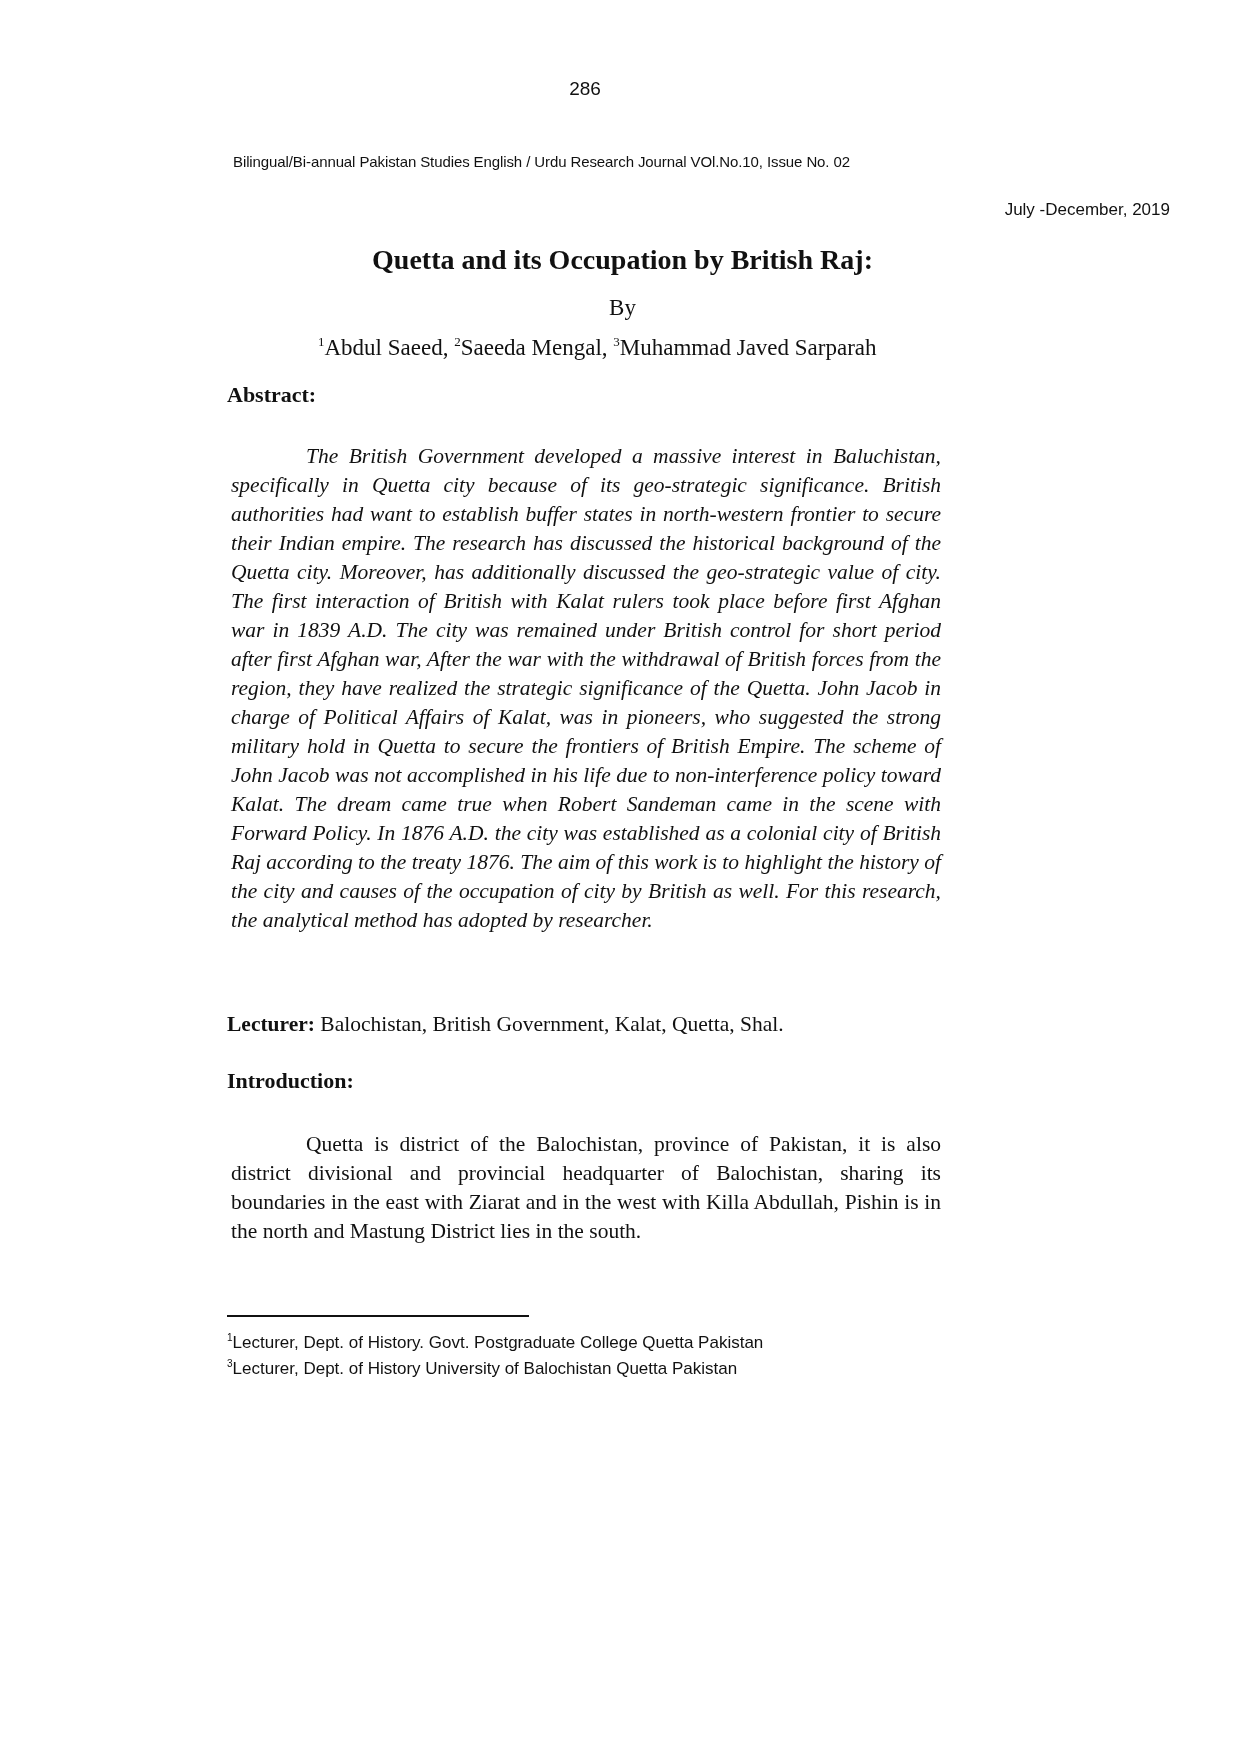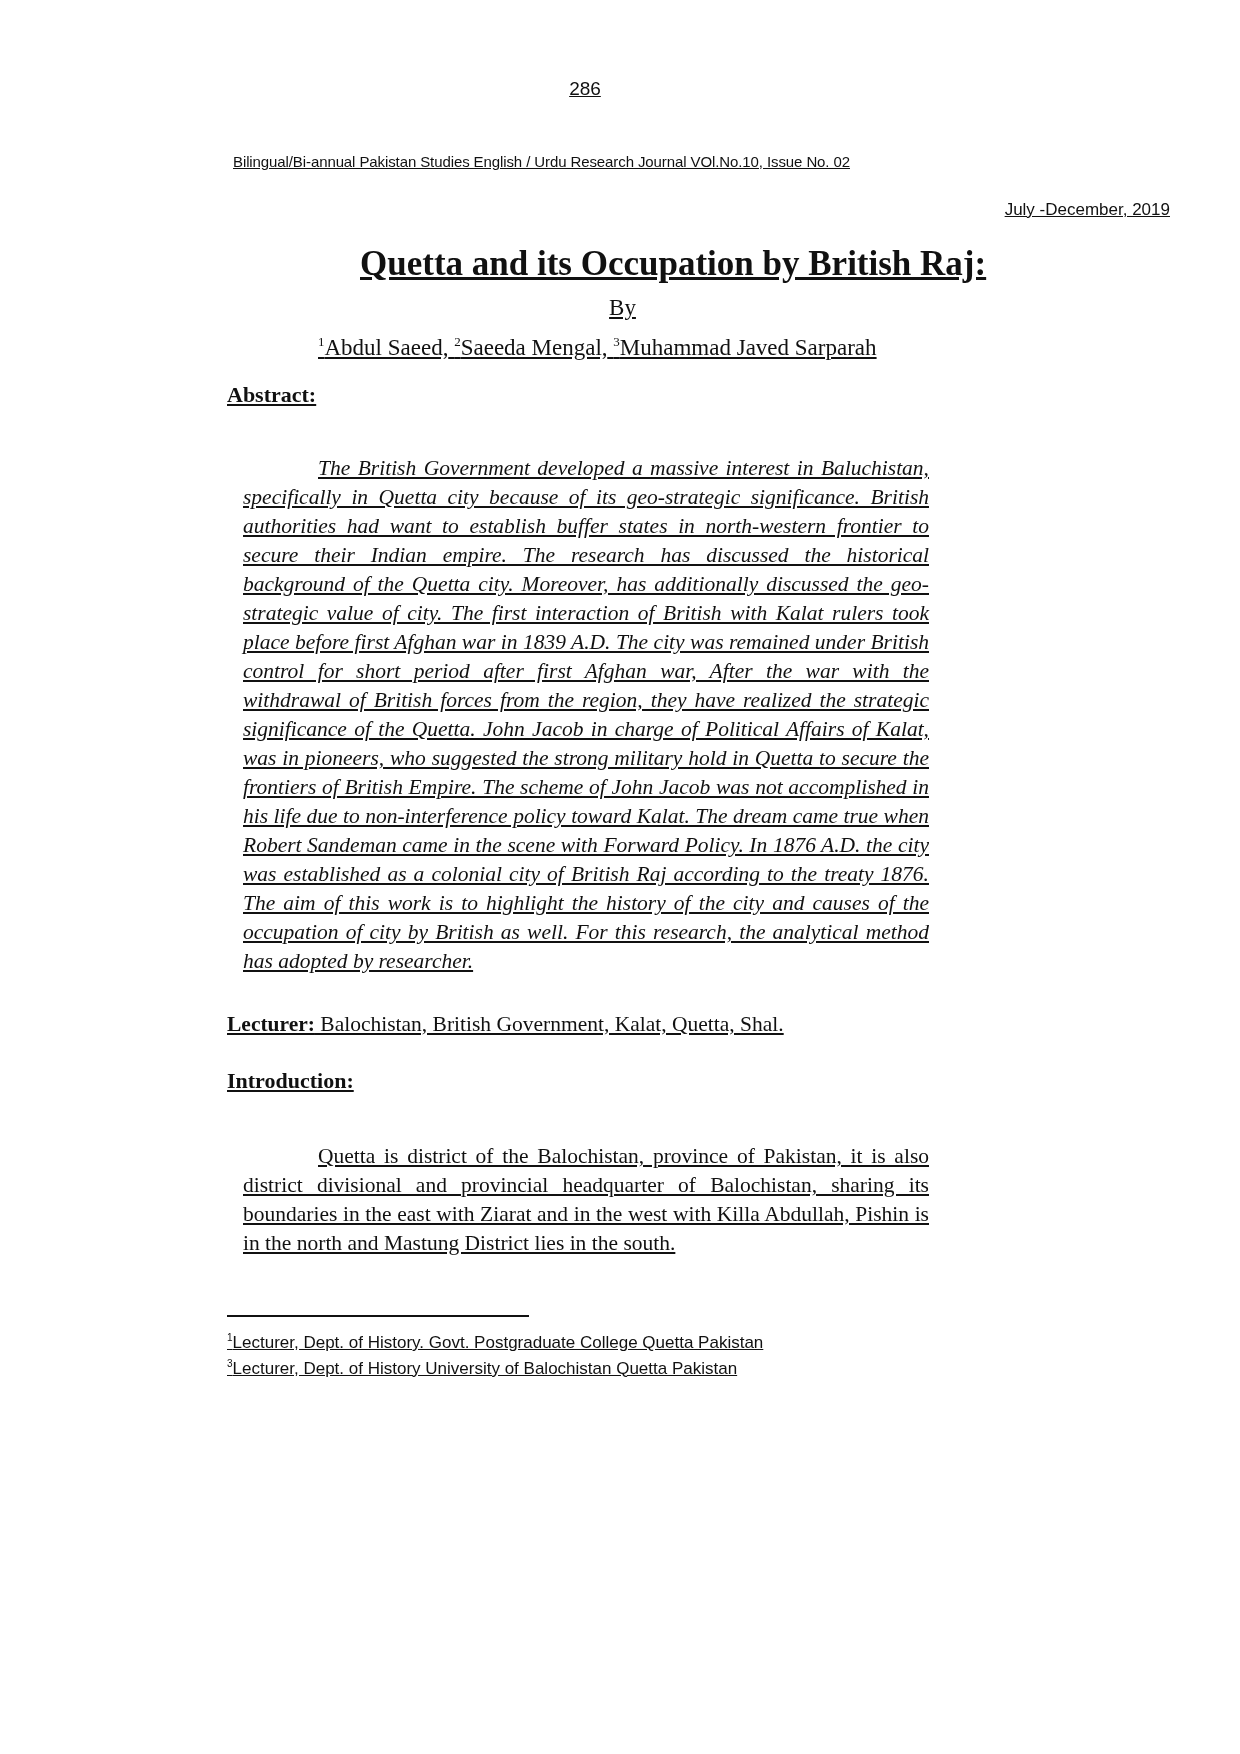--- a/index.html
+++ b/index.html
@@ -1,31 +1,31 @@
 <!DOCTYPE html>
 <html><head>
 <meta charset="utf-8">
 <style>
   html, body { margin: 0; padding: 0; background: #ffffff; }
   body { width: 1240px; height: 1754px; position: relative; overflow: hidden; color: #111111; }
-  .abs { position: absolute; text-decoration: underline; }
+  .abs { position: absolute; }
   .sans { font-family: "Liberation Sans", "DejaVu Sans", sans-serif; }
   .serif { font-family: "Liberation Serif", "DejaVu Serif", serif; }
 
   #page-number { left: 0; width: 1170px; top: 78px; text-align: center; font-size: 19px; }
   #journal-line { left: 233px; top: 153px; font-size: 15px; white-space: nowrap; letter-spacing: -0.1px; }
   #issue-date { left: 0; width: 1170px; top: 200px; text-align: right; font-size: 17px; }
-  #paper-title { left: 360px; width: 525px; top: 244px; font-size: 35px; font-weight: bold; white-space: nowrap; text-align: center; }
+  #paper-title { left: 360px; width: 525px; top: 244px; font-size: 28px; font-weight: bold; white-space: nowrap; text-align: center; }
   #by-line { left: 0; width: 1245px; top: 295px; text-align: center; font-size: 23px; }
   #authors { left: 318px; top: 335px; font-size: 23px; white-space: nowrap; }
   #authors sup { font-size: 13px; vertical-align: 9px; line-height: 0; }
   #abstract-heading { left: 227px; top: 382px; font-size: 22px; font-weight: bold; }
 
   .body-text { left: 227px; width: 718px; font-size: 21.5px; line-height: 29px; text-align: justify; }
-  .body-text p { margin: 16px; text-indent: 75px; }
+  .body-text p { margin: 4px; text-indent: 75px; }
   #abstract-body { top: 438px; font-style: italic; }
 
   #keywords { left: 227px; top: 1012px; font-size: 21.5px; white-space: nowrap; }
   #keywords b { font-weight: bold; }
   #intro-heading { left: 227px; top: 1068px; font-size: 22px; font-weight: bold; }
   #intro-body { top: 1126px; }
 
   #footnote-rule { left: 227px; top: 1315px; width: 302px; height: 2px; background: #111111; }
   #footnotes { left: 227px; top: 1330px; width: 718px; font-size: 17px; line-height: 25.5px; text-align: justify; }
   #footnotes div sup { font-size: 10px; vertical-align: 7px; line-height: 0; }

